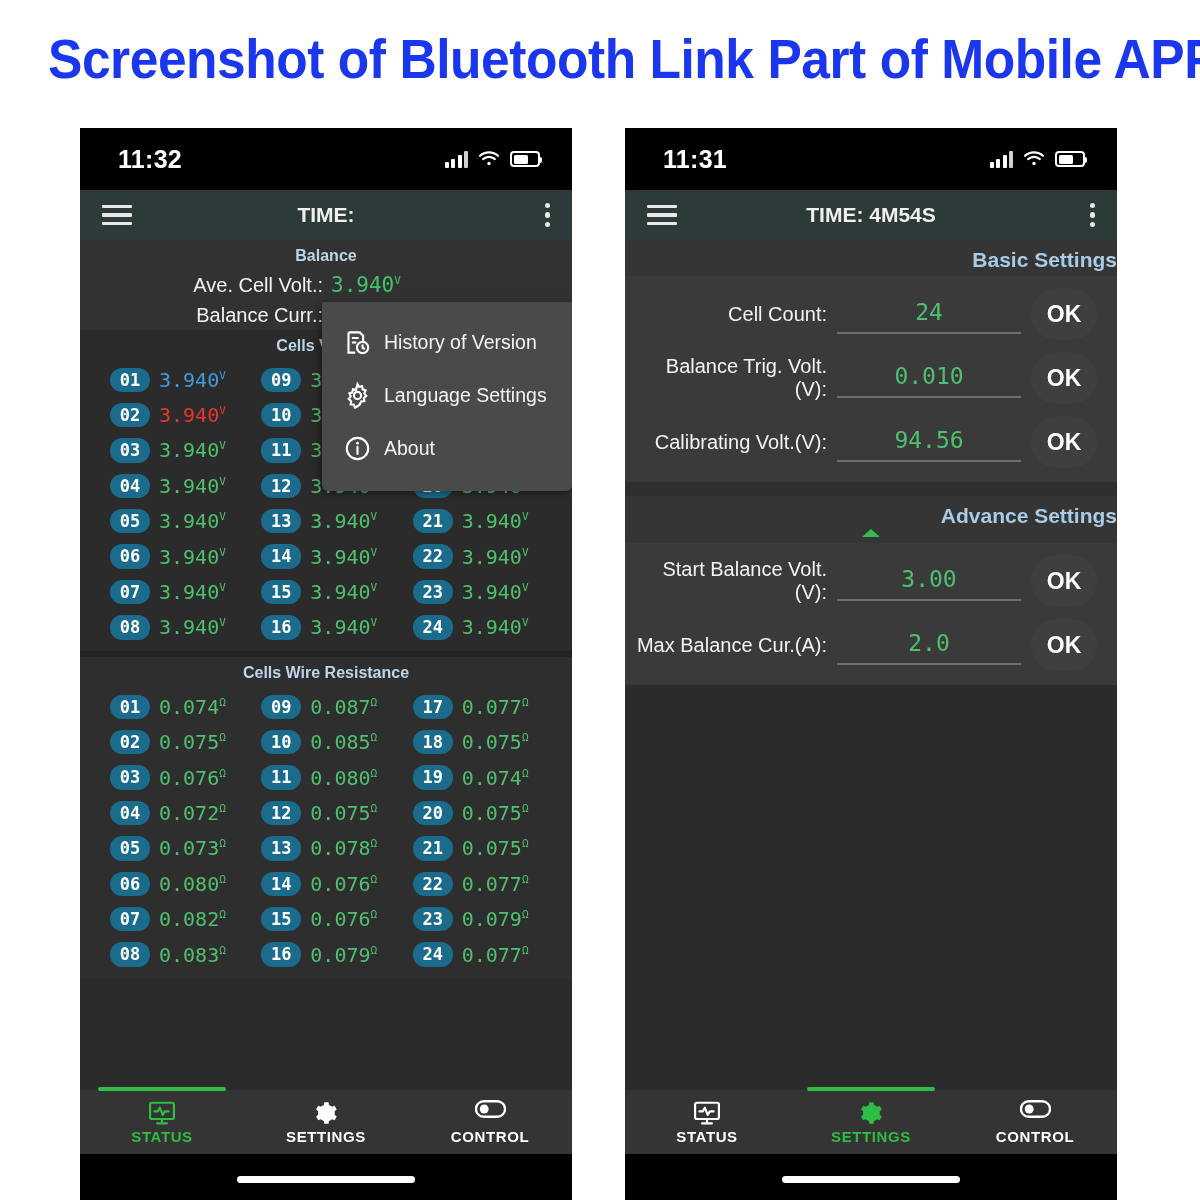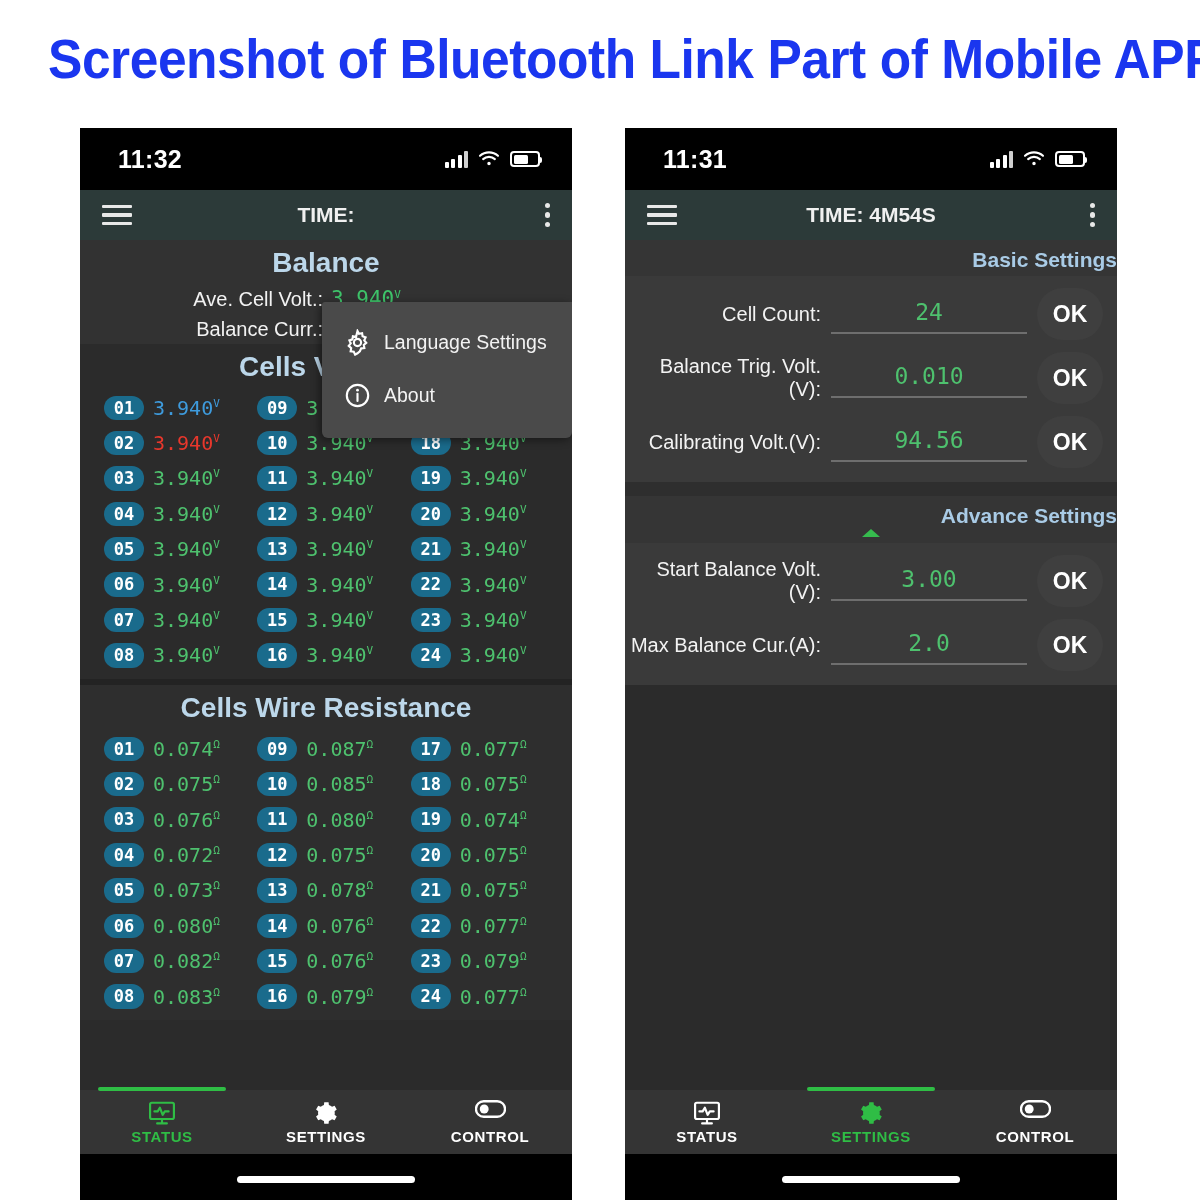--- a/index.html
+++ b/index.html
@@ -72,36 +72,36 @@
     position:absolute; left:0; right:0; text-align:center;
     color:#f0f0f0; font-size:21px; font-weight:bold; pointer-events:none;
   }
   .kebab { margin-left:auto; display:flex; flex-direction:column; gap:4px; z-index:3; }
   .kebab i { width:5.5px; height:5.5px; background:#e8e8e8; border-radius:50%; }
 
   .screen { background:#2b2b2b; height: 900px; position:relative; overflow:hidden; }
 
   
   .section-head {
-    text-align:center; color:#bcd7ea; font-weight:bold; font-size:28px;
+    text-align:center; color:#bcd7ea; font-weight:bold; font-size:16px;
     padding:7px 0 5px;
   }
   .sec-block { background:#323232; }
   .kv-row {
     display:flex; align-items:flex-end; justify-content:center;
     font-size:20px; padding:3px 0;
   }
   .kv-label { color:#f2f2f2; text-align:right; width:185px; padding-right:8px; }
   .kv-val {
     color:#3ec46a; font-family:"DejaVu Sans Mono","Liberation Mono",monospace;
     font-size:21px; width:175px; text-align:left;
   }
   .kv-val sup{ font-size:11px; vertical-align: super;}
 
-  .grid3 { display:grid; grid-template-columns: 1fr 1fr 1fr; padding: 2px 16px 6px; }
+  .grid3 { display:grid; grid-template-columns: 1fr 1fr 1fr; padding: 2px 16px 6px; margin-left: 6px; }
   .cellitem { display:flex; align-items:center; gap:9px; padding:5.5px 0 5.5px 8px; }
   .badge {
     background:#1a6b8c; color:#fff; border-radius:12px;
     font-family:"DejaVu Sans Mono","Liberation Mono",monospace;
     font-size:17px; font-weight:bold; padding:2px 9px; min-width:40px; text-align:center;
     line-height:1.2;
   }
   .cval {
     font-family:"DejaVu Sans Mono","Liberation Mono",monospace;
     font-size:20px; color:#4ec16e;
@@ -127,21 +127,21 @@
   .menu-icon { width:27px; height:27px; flex:0 0 27px; display:block; }
 
   
   .sec-title-bar {
     background:#353535; text-align:right; padding:8px 0 4px;
     color:#a9cbe6; font-weight:bold; font-size:21px;
   }
   .caret { display:block; margin:1px auto 2px; width:0;height:0;
     border-left:9px solid transparent;border-right:9px solid transparent;
     border-bottom:8px solid #36bb4e; }
-  .set-group{ background:#3a3a3a; padding: 6px 0 8px; }
+  .set-group{ background:#3a3a3a; padding: 6px 6px 8px; }
   .set-row {
     display:flex; align-items:center; padding: 6px 14px 6px 0; gap:10px;
   }
   .set-label{
     color:#f3f3f3; font-size:20px; text-align:right;
     flex: 0 0 196px; padding-left: 4px;
   }
   .set-field {
     flex:1 1 auto; border-bottom: 2px solid #6e6e6e;
     text-align:center; padding: 4px 0 7px;
@@ -440,20 +440,30 @@
             <div class="cellitem">
               <span class="badge">24</span>
               <span class="cval">0.077<sup>Ω</sup></span>
             </div>
           </div>
       </div>
 
       <div class="menu" id="overflowMenu">
           <div class="menu-item">
             <span class="menu-icon"><svg viewBox="0 0 24 24" width="27" height="27" fill="none" stroke="#fff" stroke-width="1.9">
+                <path d="M4 3h10l3 3v5"></path>
+                <path d="M4 3v18h6"></path>
+                <path d="M7 8h6M7 12h4"></path>
+                <circle cx="16.5" cy="16.5" r="5"></circle>
+                <path d="M16.5 13.8v2.9l2 1.2"></path>
+              </svg></span>
+            <span>History of Version</span>
+          </div>
+          <div class="menu-item">
+            <span class="menu-icon"><svg viewBox="0 0 24 24" width="27" height="27" fill="none" stroke="#fff" stroke-width="1.9">
                 <circle cx="12" cy="12" r="3.2"></circle>
                 <path d="M12 1.8l1.3 2.5 2.8-.6.4 2.8 2.7 1-1.2 2.6 1.8 2.2-2.2 1.8.5 2.8-2.8.3-1.2 2.6L12 21.6l-2.1 1.2-1.2-2.6-2.8-.3.5-2.8L4.2 15 6 12.8 4.8 10.2l2.7-1 .4-2.8 2.8.6z"></path>
               </svg></span>
             <span>Language Settings</span>
           </div>
           <div class="menu-item">
             <span class="menu-icon"><svg viewBox="0 0 24 24" width="27" height="27" fill="none" stroke="#fff" stroke-width="1.9">
                 <circle cx="12" cy="12" r="9.5"></circle>
                 <path d="M12 10.5v6.3" stroke-linecap="round"></path>
                 <circle cx="12" cy="7.3" r="1.25" fill="#fff" stroke="none"></circle>

